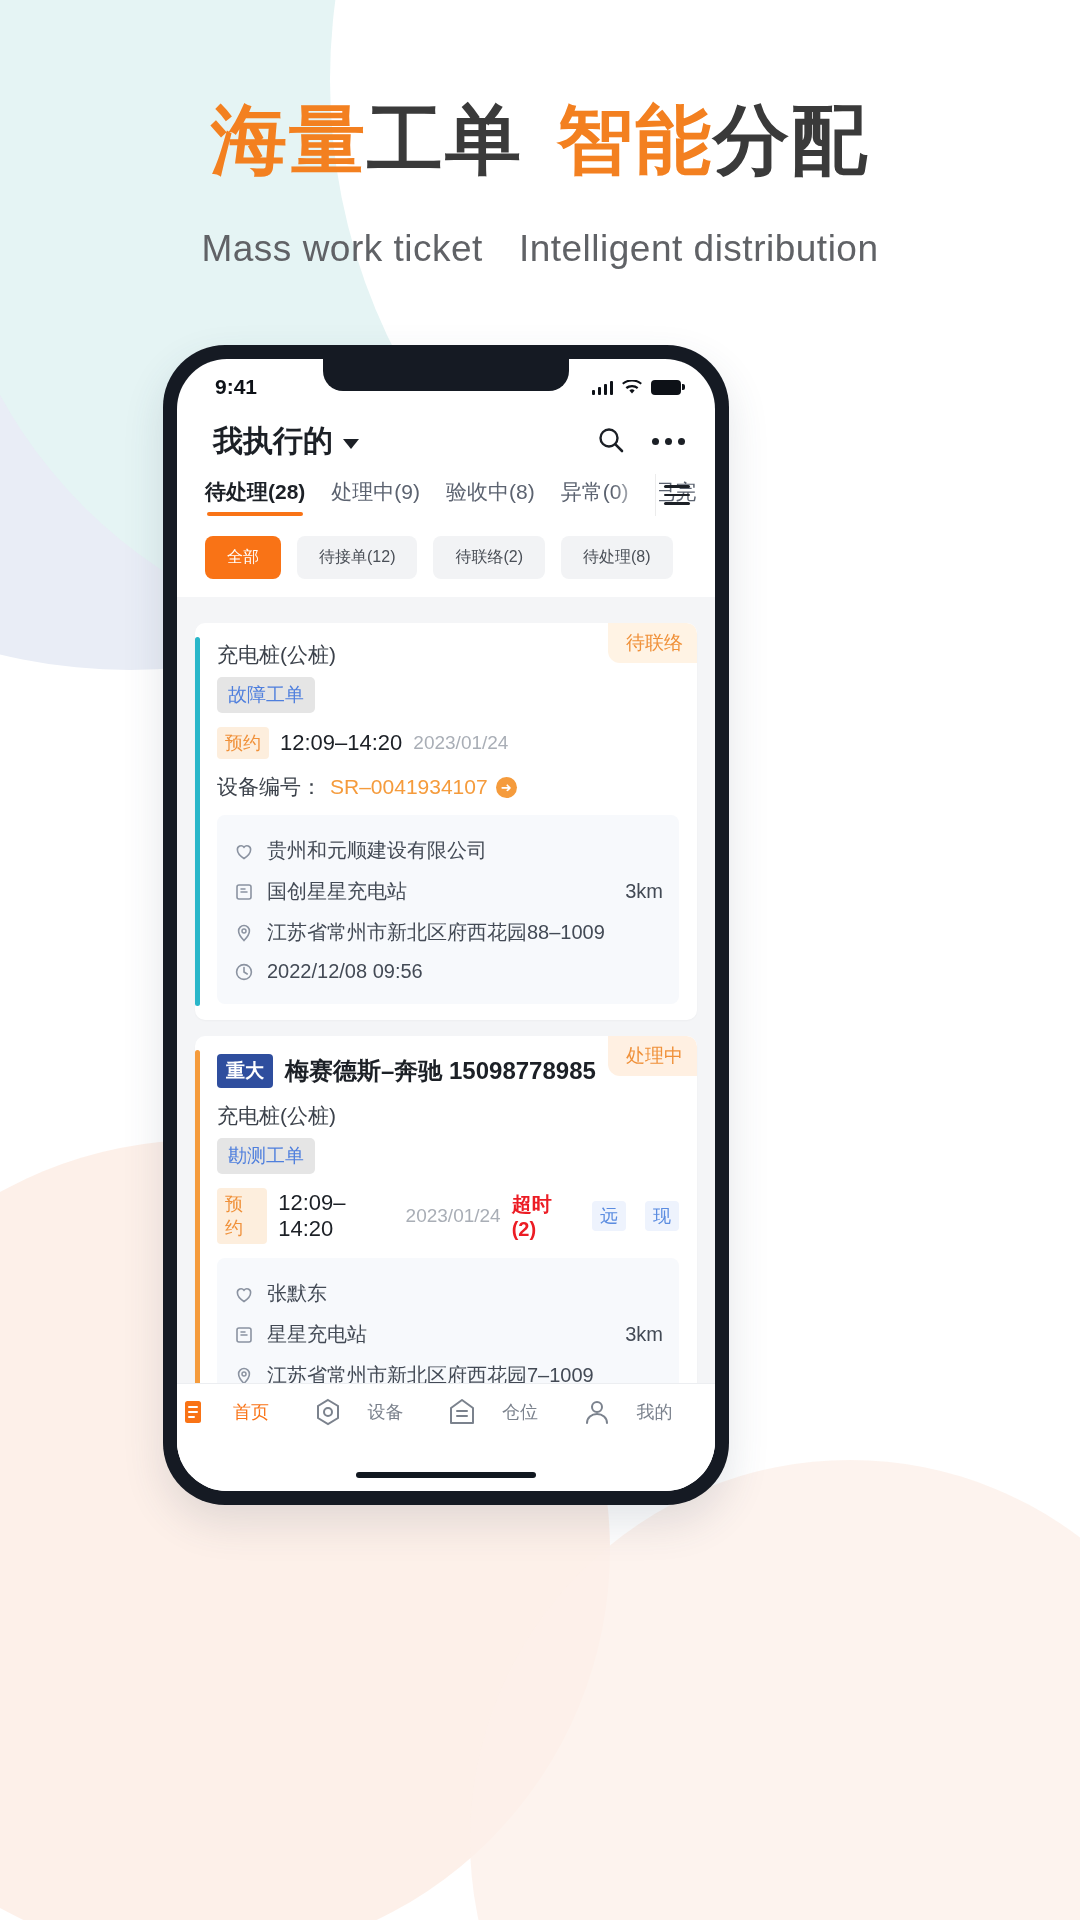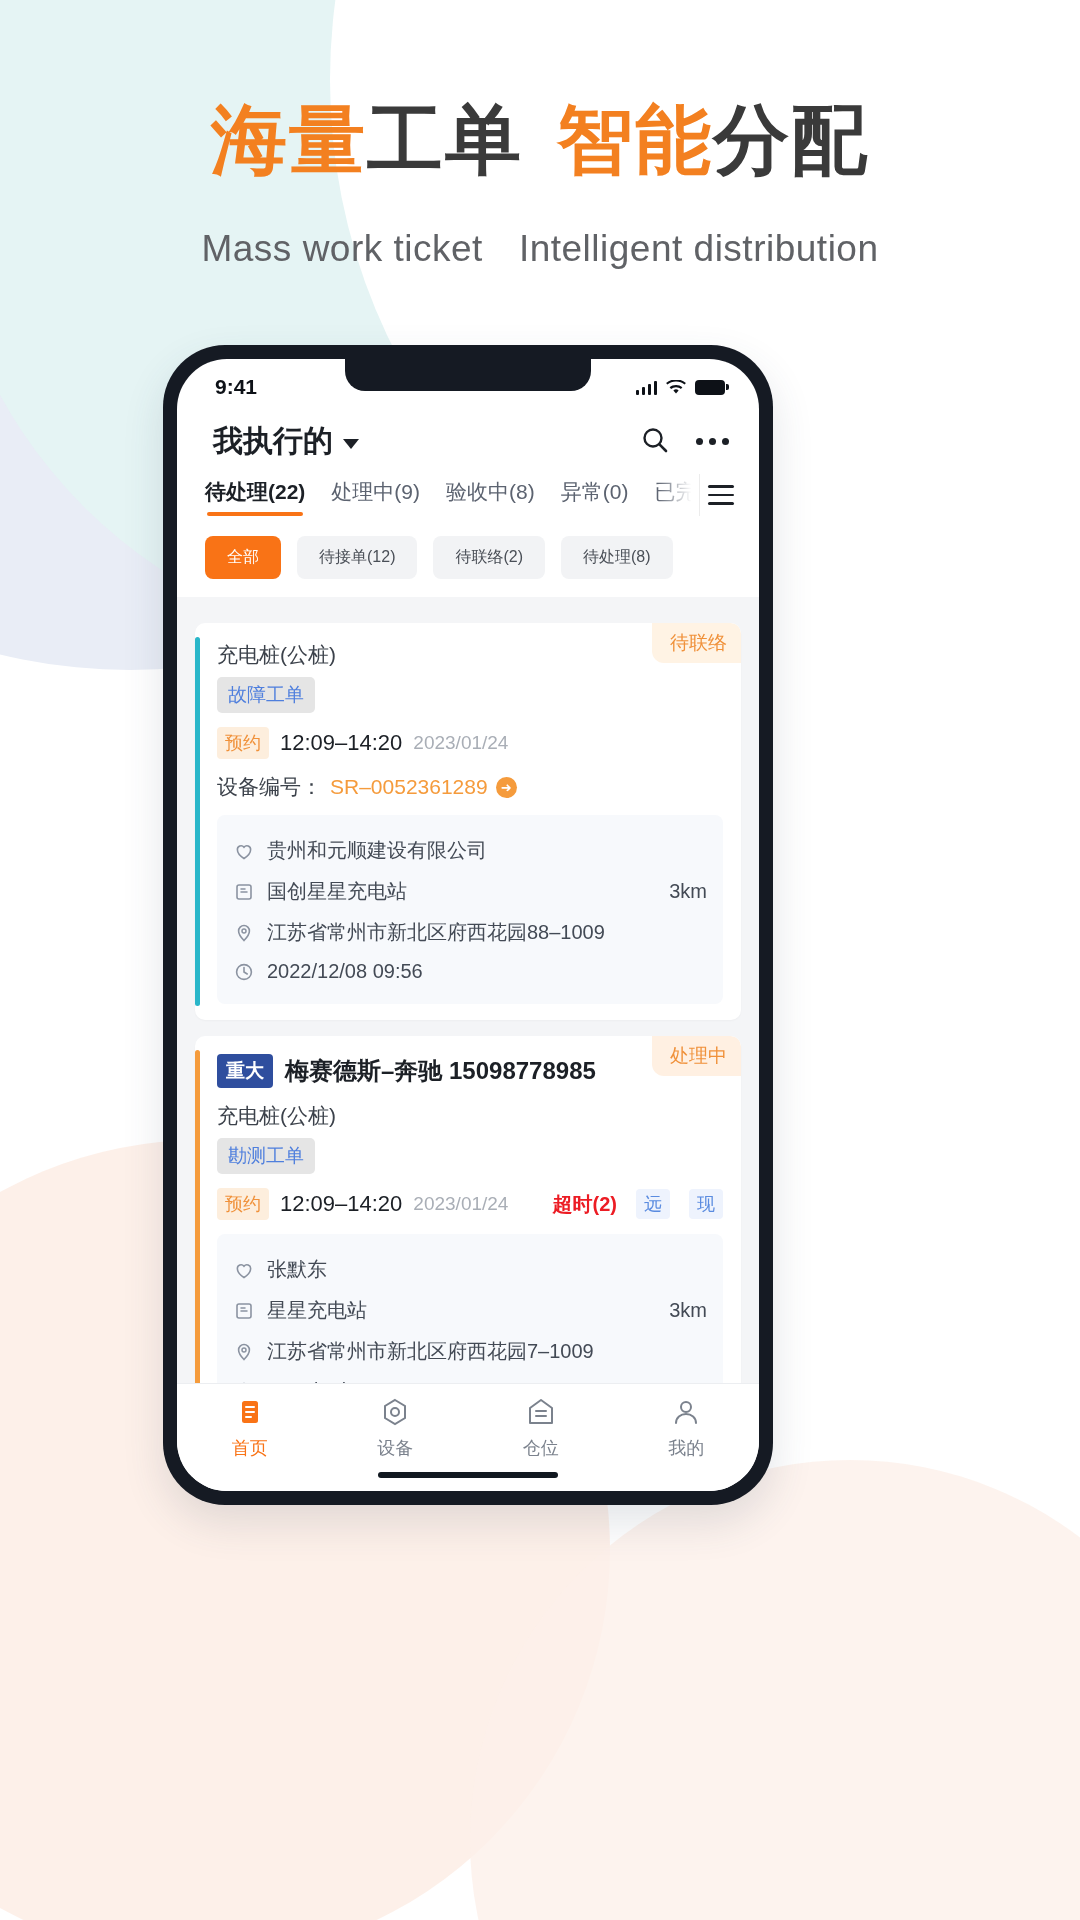--- a/index.html
+++ b/index.html
@@ -78,21 +78,21 @@
     color: #606266;
     letter-spacing: .5px;
     white-space: nowrap;
   }
   .subhead .gap2 { display: inline-block; width: 36px; }
 
   
   .phone {
     position: absolute;
     left: 163px; top: 345px;
-    width: 610px; height: 1160px;
+    width: 566px; height: 1160px;
     background: #151a23;
     border-radius: 62px;
     padding: 14px;
     box-shadow: 0 18px 42px rgba(60,70,90,.14);
   }
   .phone-inner {
     position: relative;
     width: 100%; height: 100%;
     background: #ffffff;
     border-radius: 50px;
@@ -286,21 +286,21 @@
   .info-row .dist { margin-left: auto; color: #434a55; font-size: 20px; }
 
   
   .tabbar {
     position: absolute; left: 0; right: 0; bottom: 0;
     height: 108px; background: #ffffff;
     border-top: 1px solid #eceef1;
     display: flex; align-items: flex-start; padding-top: 12px;
   }
   .tabbar-item {
-    flex: 1; display: flex; flex-direction: column; align-items: center; gap: 8px;
+    flex: 1; display: flex; flex-direction: row; align-items: center; gap: 24px;
     font-size: 18px; color: #7b828d;
   }
   .tabbar-item.active { color: #f97316; }
   .tabbar-item .ticon { width: 32px; height: 32px; }
   .home-indicator {
     position: absolute; bottom: 13px; left: 50%; transform: translateX(-50%);
     width: 180px; height: 6px; border-radius: 4px; background: #111820;
   }
 </style>
 </head>
@@ -360,21 +360,21 @@
         <span class="dots">
             <i></i>
             <i></i>
             <i></i>
           </span>
       </div>
     </div>
 
     <div class="tabs-wrap">
       <div class="tabs">
-        <div class="tab active"><span>待处理(22)</span></div>
+        <div class="tab active"><span>待处理(28)</span></div>
         <div class="tab"><span>处理中(9)</span></div>
         <div class="tab"><span>验收中(8)</span></div>
         <div class="tab"><span>异常(0)</span></div>
         <div class="tab"><span>已完</span></div>
       </div>
       <div class="tab-fade"></div>
       <div class="hamburger">
           <i></i>
           <i></i>
           <i></i>
@@ -398,21 +398,21 @@
           <span>充电桩(公桩)</span>
           <span class="tag-type">故障工单</span>
         </div>
         <div class="card-time-row">
           <span class="tag-book">预约</span>
           <span>12:09–14:20</span>
           <span class="date-grey">2023/01/24</span>
         </div>
         <div class="card-dev-row">
           <span>设备编号：</span>
-          <span class="dev-id">SR–0052361289</span>
+          <span class="dev-id">SR–0041934107</span>
           <span class="arrow-circle">➜</span>
         </div>
         <div class="info-box">
           <div class="info-row">
             <span class="ic">
                 <svg width="22" height="22" viewBox="0 0 22 22">
                   <path d="M11 18.5s-6.6-4.2-6.6-8.7A3.7 3.7 0 0 1 11 7.2a3.7 3.7 0 0 1 6.6 2.6c0 4.5-6.6 8.7-6.6 8.7z" fill="none" stroke="#8b93a1" stroke-width="1.6"></path>
                 </svg>
               </span>
             <span>贵州和元顺建设有限公司</span>

